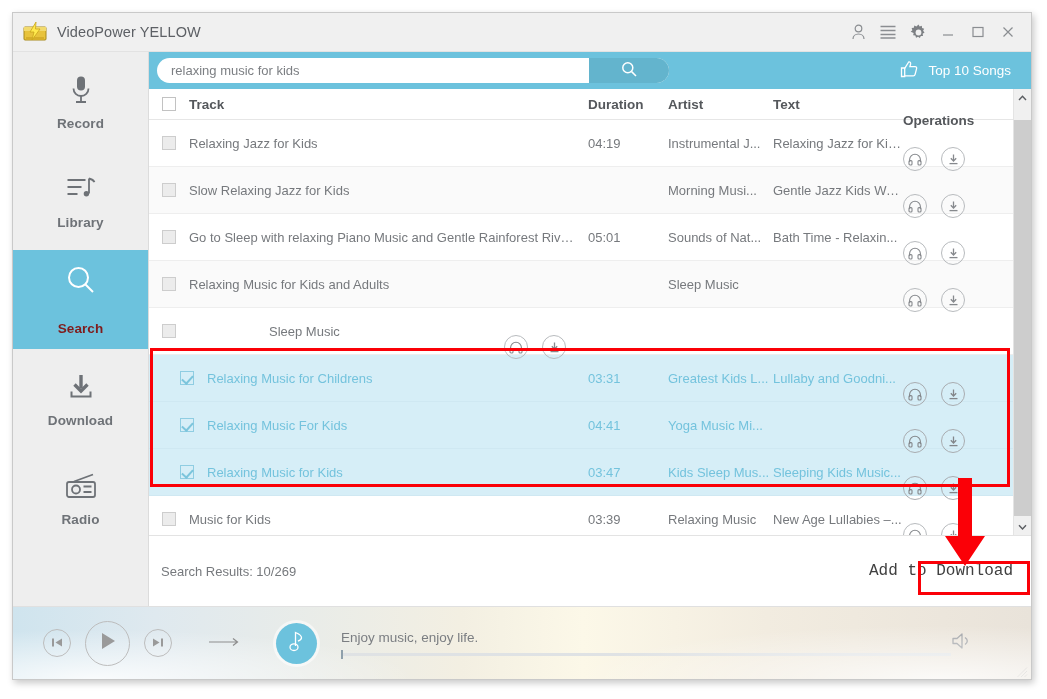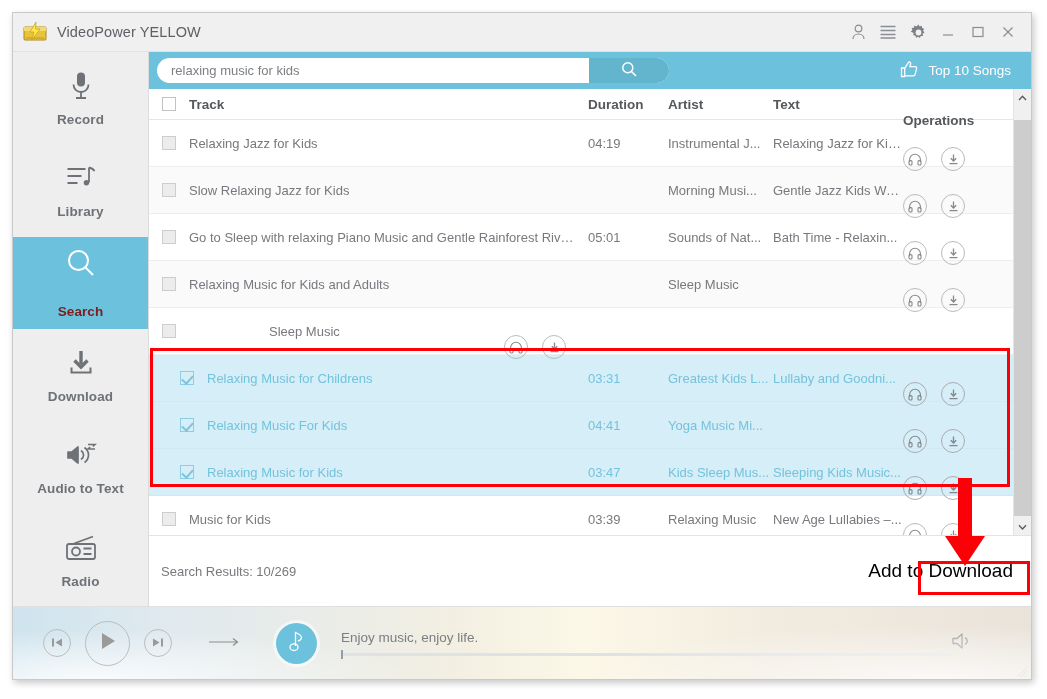--- a/index.html
+++ b/index.html
@@ -277,23 +277,24 @@
     align-items: center;
     padding: 12px 12px;
     background: #ffffff;
   }
   .results {
     font-size: 13px;
     color: #76797d;
   }
   .add-download {
     margin-left: auto;
-    font-size: 19px;
-    color: #000000;
+    font-size: 16px;
+    color: #404040;
     padding: 4px 6px;
+    font-family: Liberation Mono, monospace;
   }
 
   
   .player {
     height: 72px;
     flex: 0 0 72px;
     position: relative;
     display: flex;
     align-items: center;
     overflow: hidden;
@@ -484,31 +485,20 @@
           <span class="nav-icon">
             <svg width="28" height="28" viewBox="0 0 28 28" fill="none" stroke="#6e7277" stroke-width="2">
               <path d="M14 2v13" stroke-width="3.4"></path>
               <path d="M7.5 11.5L14 18l6.5-6.5" stroke-width="3.4" stroke-linejoin="miter"></path>
               <path d="M4.5 18.5v5h19v-5"></path>
             </svg>
           </span>
           <span class="nav-label">Download</span>
         </div>
 
-        <div class="nav-item">
-          <span class="nav-icon">
-            <svg width="32" height="28" viewBox="0 0 32 28" fill="none" stroke="#6e7277" stroke-width="1.7">
-              <path d="M3 11h4l6-5v16l-6-5H3z" fill="#6e7277" stroke="#6e7277" stroke-linejoin="round"></path>
-              <path d="M16 9.5c1.7 1.2 2.6 2.8 2.6 4.5s-.9 3.3-2.6 4.5"></path>
-              <path d="M19.5 6.5c2.6 1.9 4 4.6 4 7.5s-1.4 5.6-4 7.5"></path>
-              <path d="M23 3.5h7l-2.2 2M30 8h-7l2.2-2" stroke-width="1.6"></path>
-            </svg>
-          </span>
-          <span class="nav-label">Audio to Text</span>
-        </div>
 
         <div class="nav-item">
           <span class="nav-icon">
             <svg width="32" height="26" viewBox="0 0 32 26" fill="none" stroke="#6e7277" stroke-width="1.8">
               <rect x="2" y="9" width="28" height="15" rx="2"></rect>
               <circle cx="11" cy="16.5" r="4"></circle>
               <path d="M18.5 13.5h8M18.5 19h8"></path>
               <path d="M9 8.5L28 1.5"></path>
             </svg>
           </span>

